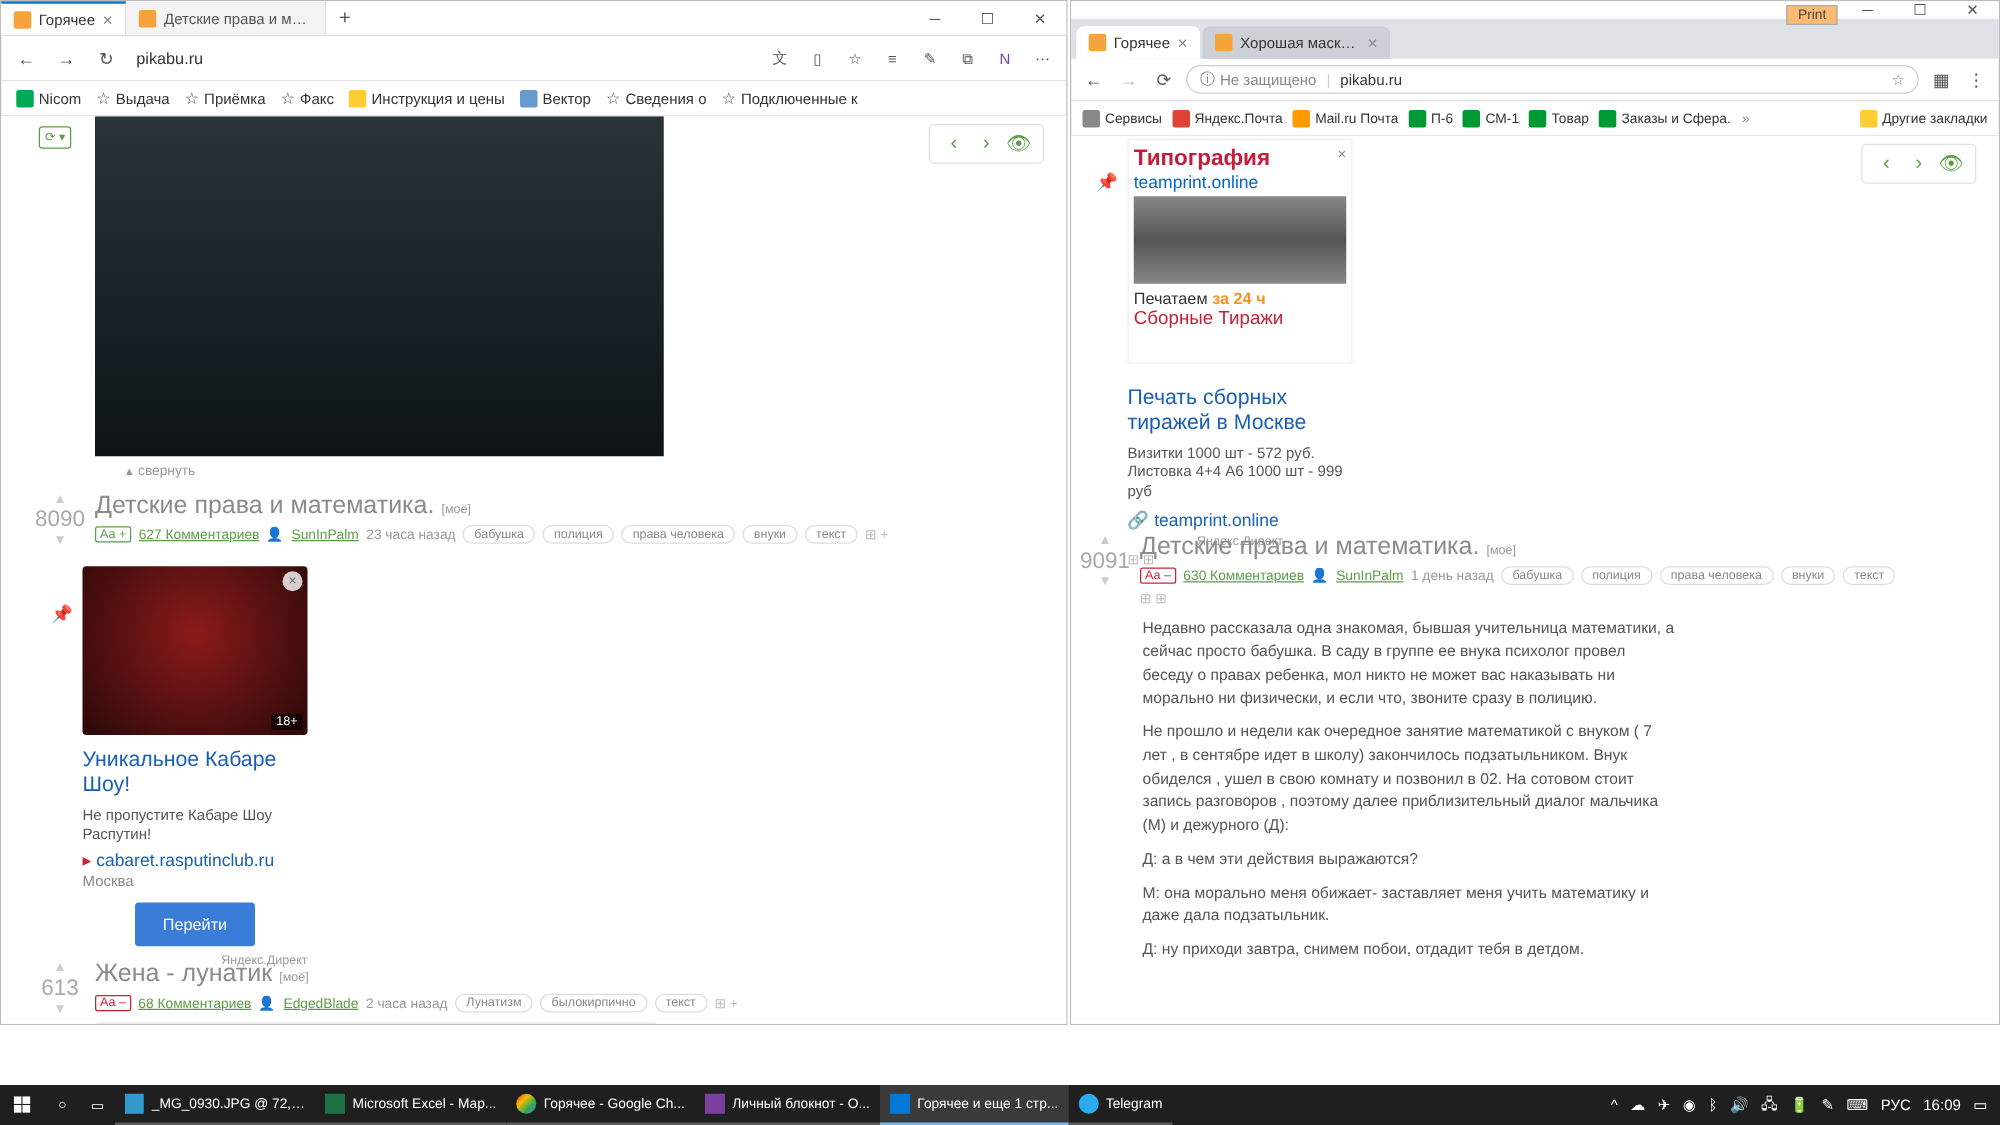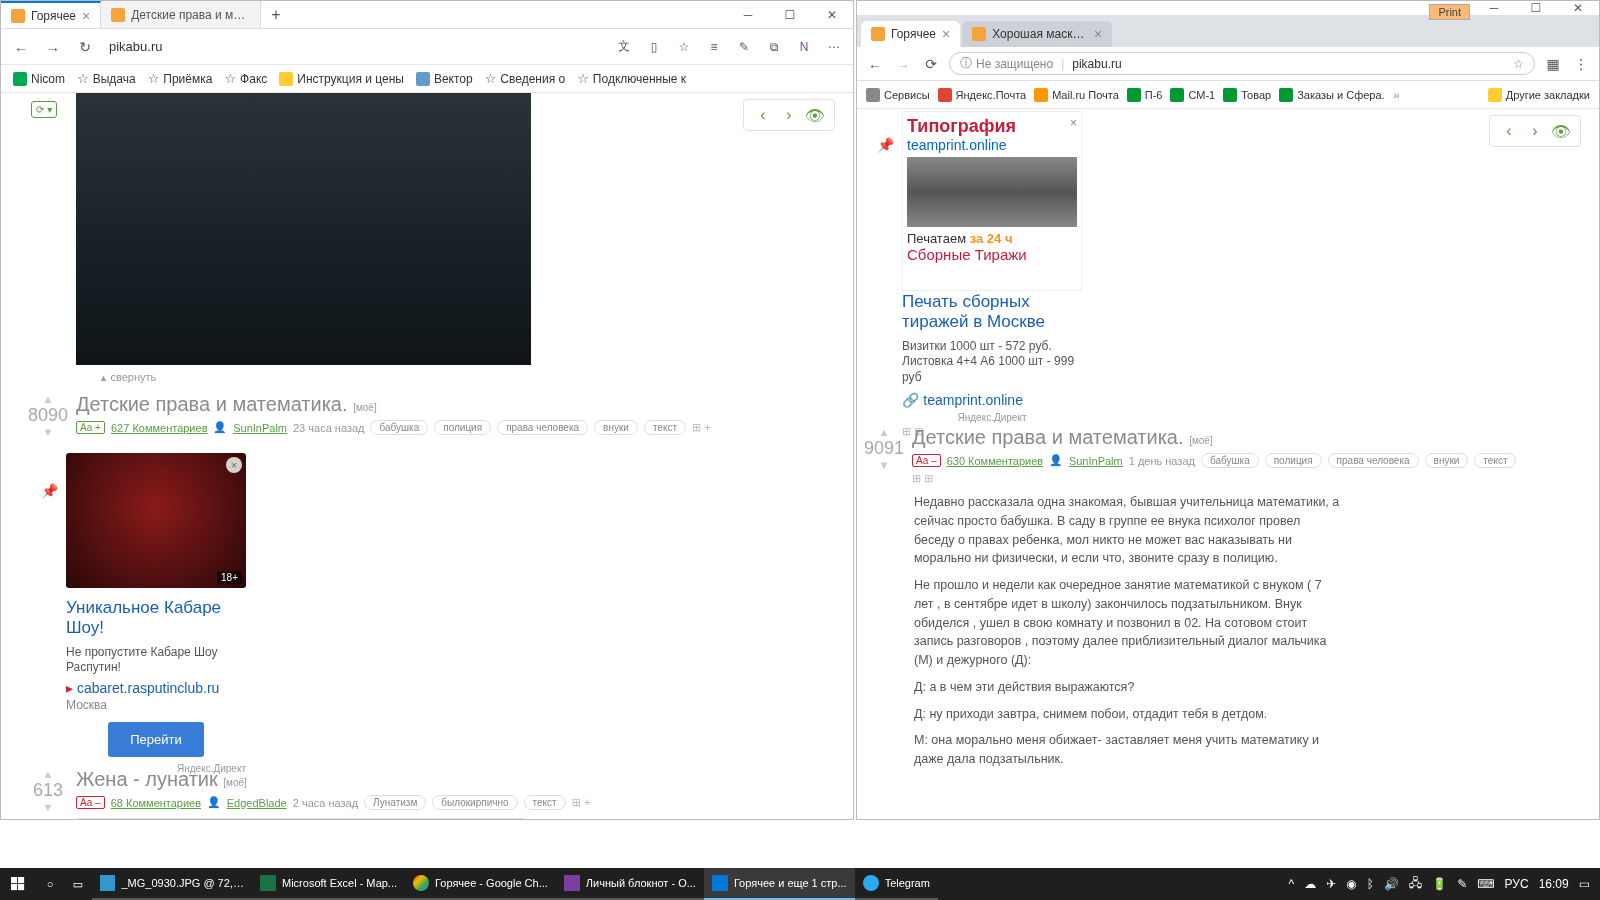--- a/index.html
+++ b/index.html
@@ -328,21 +328,21 @@
 
     <div style="position:absolute;left:45px;top:2px;width:180px">
       <div class="right-ad-img">
         <div class="x">×</div>
         <div class="right-ad-txt1">Типография</div>
         <div class="right-ad-txt2">teamprint.online</div>
         <div class="right-ad-press"></div>
         <div class="right-ad-txt3"><span>Печатаем</span> <b>за 24 ч</b></div>
         <div class="right-ad-txt4">Сборные Тиражи</div>
       </div>
-      <div class="ad-title" style="font-size:17px;margin-top:1px">Печать сборных тиражей в Москве</div>
+      <div class="ad-title" style="font-size:17px;margin-top:17px">Печать сборных тиражей в Москве</div>
       <div class="ad-desc">Визитки 1000 шт - 572 руб. Листовка 4+4 А6 1000 шт - 999 руб</div>
       <div class="ad-link" style="margin-top:6px">🔗 <span>teamprint.online</span></div>
       <div class="ad-label" style="text-align:center;margin-top:4px">Яндекс.Директ</div>
       <div style="color:#bbb;font-size:11px;margin-top:2px">⊞ ⊞</div>
     </div>
 
     <div class="post" style="top:317px;left:5px;width:700px">
       <div class="post-rating">
         <span class="arr">▲</span>
         <span>9091</span>
@@ -363,22 +363,22 @@
           <span class="meta-tag">полиция</span>
           <span class="meta-tag">права человека</span>
           <span class="meta-tag">внуки</span>
           <span class="meta-tag">текст</span>
         </div>
         <div style="color:#bbb;font-size:11px;margin-top:4px">⊞ ⊞</div>
         <div class="post-content" style="width:430px">
           <p>Недавно рассказала одна знакомая,  бывшая учительница математики,  а сейчас просто бабушка. В саду в группе ее внука психолог провел беседу о правах ребенка, мол никто не может вас наказывать ни морально ни физически, и если что, звоните сразу в полицию.</p>
           <p>Не прошло и недели как очередное занятие математикой  с внуком  ( 7 лет , в сентябре идет в школу) закончилось подзатыльником. Внук обиделся , ушел в свою комнату и позвонил в 02. На сотовом стоит запись разговоров , поэтому  далее приблизительный диалог мальчика (М) и дежурного (Д):</p>
           <p>Д:   а в чем эти действия выражаются?</p>
+          <p>М:  она морально меня обижает- заставляет меня учить математику и даже дала подзатыльник.</p>
           <p>Д:  ну приходи завтра,  снимем побои,  отдадит тебя в детдом.</p>
-          <p>М:  она морально меня обижает- заставляет меня учить математику и даже дала подзатыльник.</p>
 
         </div>
 
       </div>
     </div>
   </div>
 </div>
 
 <div class="taskbar">
   <div class="tb-start">

